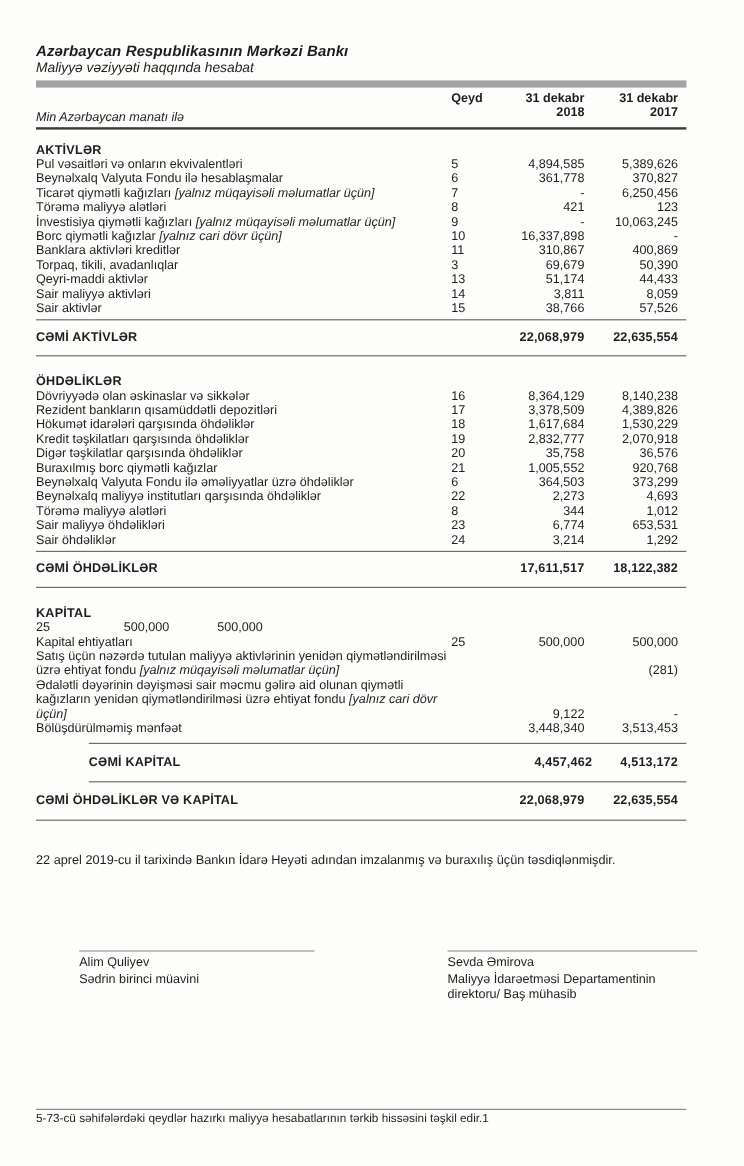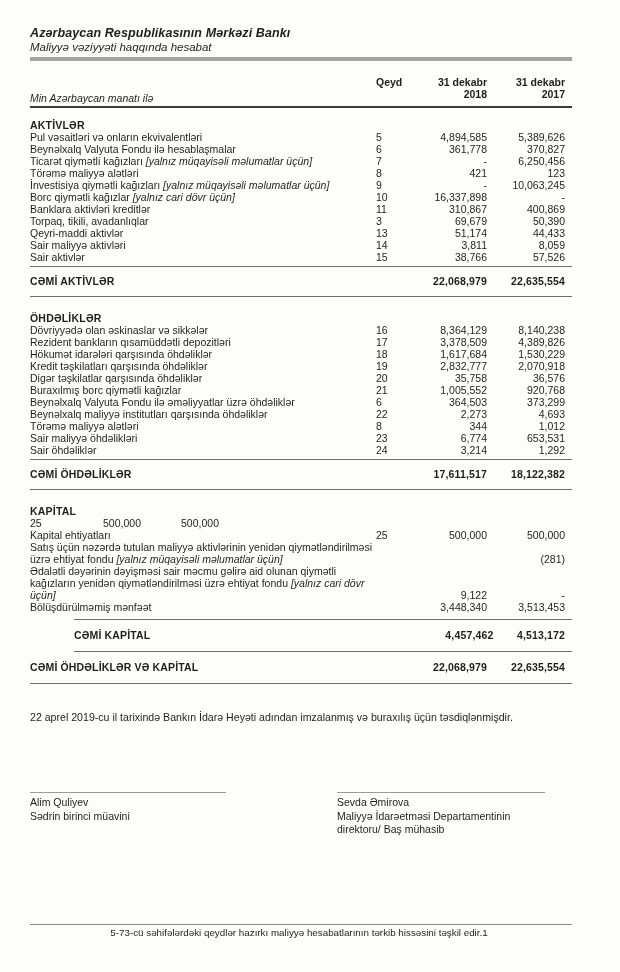--- a/index.html
+++ b/index.html
@@ -7,23 +7,23 @@
     position:relative;
     width:620px;height:972px;
     background:#fdfdfc;
     font-family:"Liberation Sans","DejaVu Sans",sans-serif;
     color:#1e1e1e;
     overflow:hidden;
   }
   .content{position:absolute;left:30px;width:542px;}
 
   
-  .head{top:26px;}
+  .head{top:36px;}
   .bank-name{font-size:12.5px;font-weight:bold;font-style:italic;line-height:14px;letter-spacing:.1px;}
-  .report-title{font-size:11.5px;font-style:italic;line-height:14px;border-bottom:4px solid #a3a3a3;padding-bottom:3px;}
+  .report-title{font-size:11.5px;font-style:italic;line-height:14px;border-bottom:6px solid #a3a3a3;padding-bottom:3px;}
 
   
   .table{top:76px;font-size:10.5px;}
   .cols-head{display:flex;height:30px;border-bottom:2px solid #3a3a3a;font-weight:bold;line-height:12px;}
   .cols-head .unit{font-style:italic;font-weight:normal;align-self:flex-end;padding-bottom:2px;}
   .c-lbl{width:346px;}
   .c-qeyd{width:36px;}
   .c-v18{width:75px;text-align:right;}
   .c-v17{width:85px;text-align:right;padding-right:7px;box-sizing:border-box;}
 
@@ -35,26 +35,26 @@
   .it{font-style:italic;}
 
   .total{display:flex;align-items:center;font-weight:bold;
          border-top:1px solid #6e6e6e;border-bottom:1px solid #6e6e6e;
          padding:8px 0;margin-top:3px;line-height:13px;letter-spacing:.15px;}
   .total.cap{margin-top:6px;padding:9px 0;margin-left:44px;}
   .total.grand{border-top:none;margin-top:0;padding:9px 0;align-items:flex-end;}
 
   
   .approval{top:710px;font-size:10.6px;line-height:14px;}
-  .sig{position:absolute;font-size:10.5px;line-height:13.5px;}
+  .sig{position:absolute;font-size:10.5px;line-height:13.5px;margin-left:36px;}
   .sig-line{border-top:1px solid #9a9a9a;margin-bottom:3px;}
   .sig-left{left:30px;top:792px;width:196px;}
   .sig-right{left:337px;top:792px;width:208px;}
   .footer{top:924px;border-top:1px solid #8c8c8c;padding-top:2px;
-          display:flex;justify-content:center;font-size:9.8px;line-height:12px;}
+          display:flex;justify-content:flex-start;font-size:9.8px;line-height:12px;}
   .footer .pg{padding-right:4px;}
 </style>
 </head>
 <body>
 
 <div class="page">
 
   <div class="content head">
     <div class="bank-name">Azərbaycan Respublikasının Mərkəzi Bankı</div>
     <div class="report-title">Maliyyə vəziyyəti haqqında hesabat</div>

